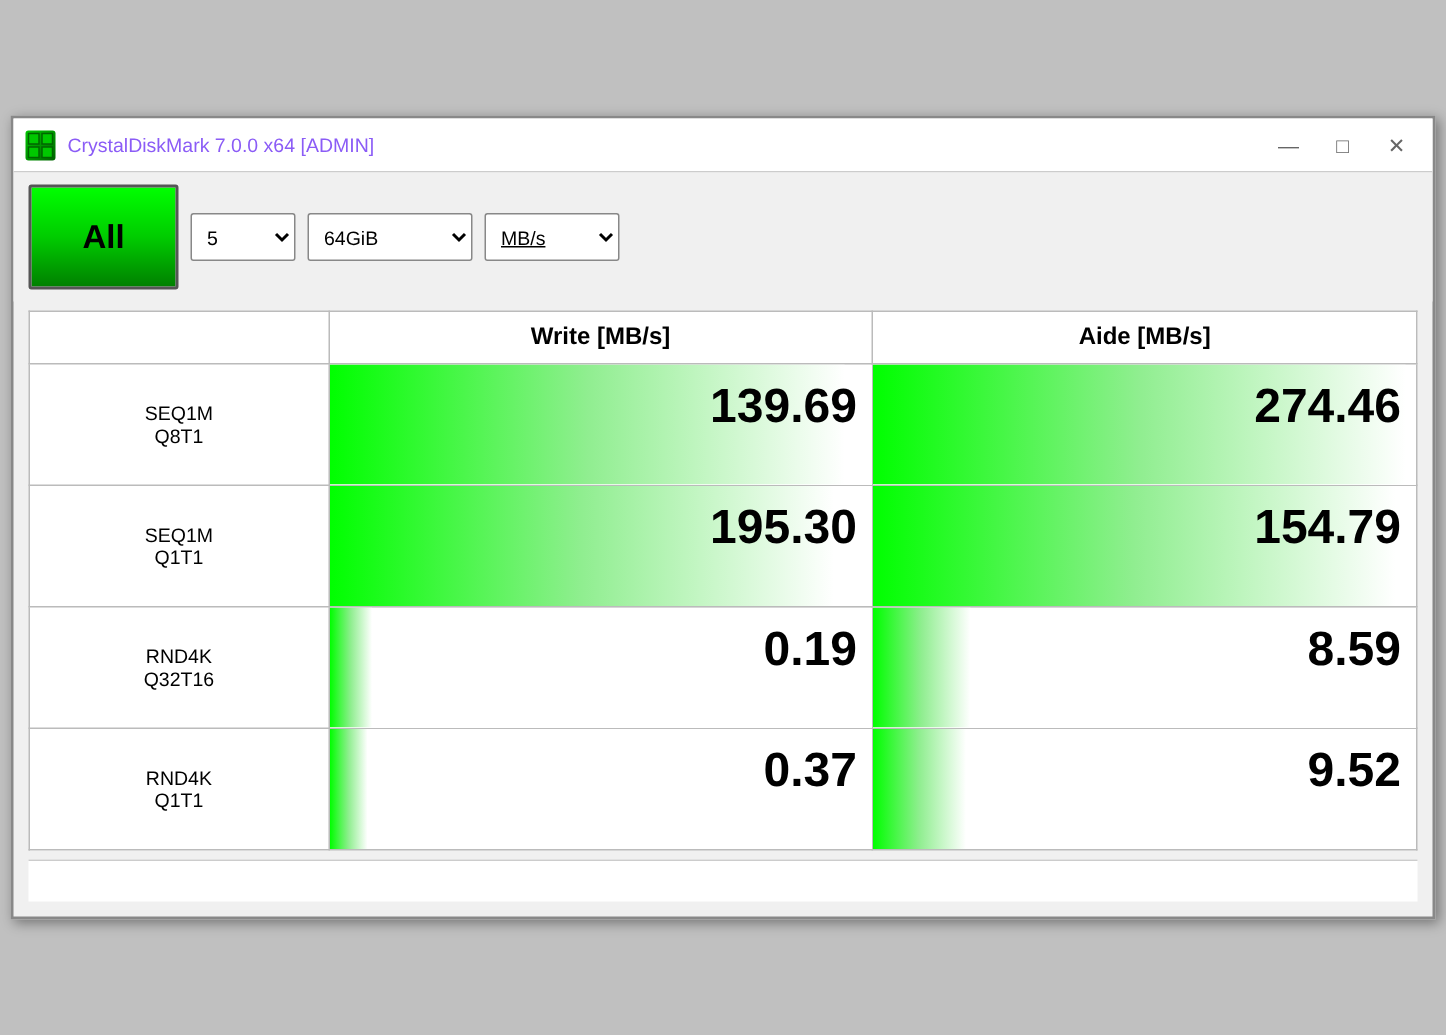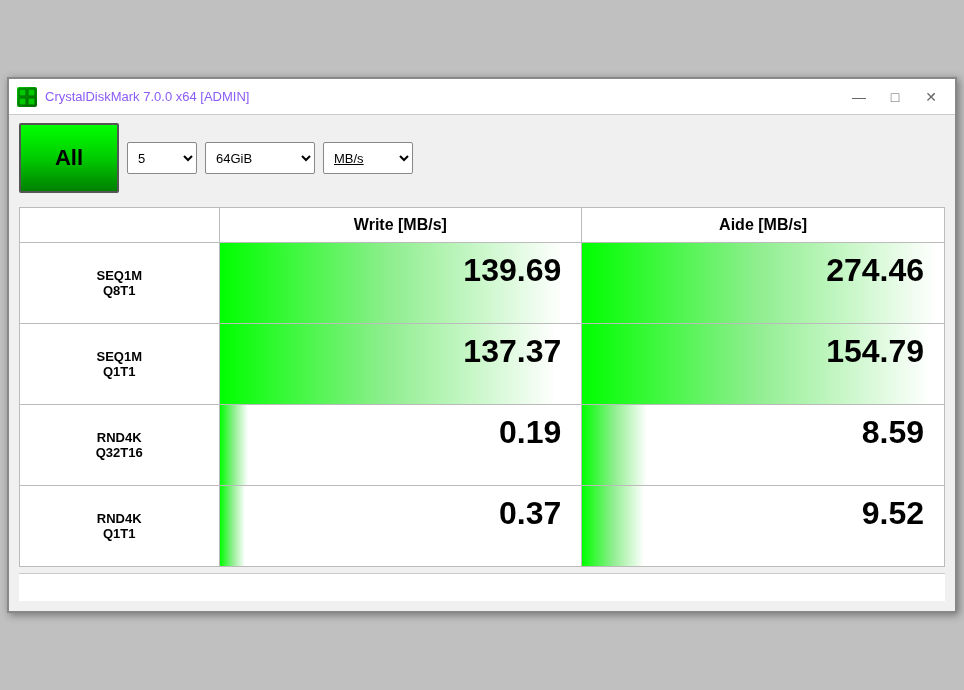--- a/index.html
+++ b/index.html
@@ -129,21 +129,21 @@
       text-align: center;
       font-size: 16px;
       font-weight: bold;
       padding: 8px 4px;
       border: 1px solid #bbb;
     }
     .row-label {
       background: white;
       text-align: center;
       font-size: 13px;
-      font-weight: bold;
+      font-weight: normal;
       padding: 4px 6px;
       border: 1px solid #bbb;
       width: 110px;
       min-width: 110px;
     }
     .result-cell {
       border: 1px solid #bbb;
       background: white;
       position: relative;
       overflow: hidden;
@@ -158,21 +158,21 @@
     .bar {
       height: 100%;
       background: linear-gradient(to right, #00ff00, #90ee90, #ffffff);
     }
     .result-value {
       position: relative;
       z-index: 1;
       font-size: 32px;
       font-weight: 900;
       text-align: right;
-      padding: 10px 20px 10px 4px;
+      padding: 10px 10px 10px 4px;
       line-height: 1.1;
       color: black;
     }
     .result-cell-inner {
       position: relative;
       height: 80px;
     }
 
     .status-bar {
       height: 28px;
@@ -258,21 +258,21 @@
       </div>
     </td>
           </tr>
           <tr>
             <td class="row-label">SEQ1M<br>Q1T1</td>
             <td class="result-cell">
       <div class="result-cell-inner">
         <div class="bar-container">
           <div class="bar" style="width:93%;"></div>
         </div>
-        <div class="result-value">137.37</div>
+        <div class="result-value">195.30</div>
       </div>
     </td>
             <td class="result-cell">
       <div class="result-cell-inner">
         <div class="bar-container">
           <div class="bar" style="width:96%;"></div>
         </div>
         <div class="result-value">154.79</div>
       </div>
     </td>

